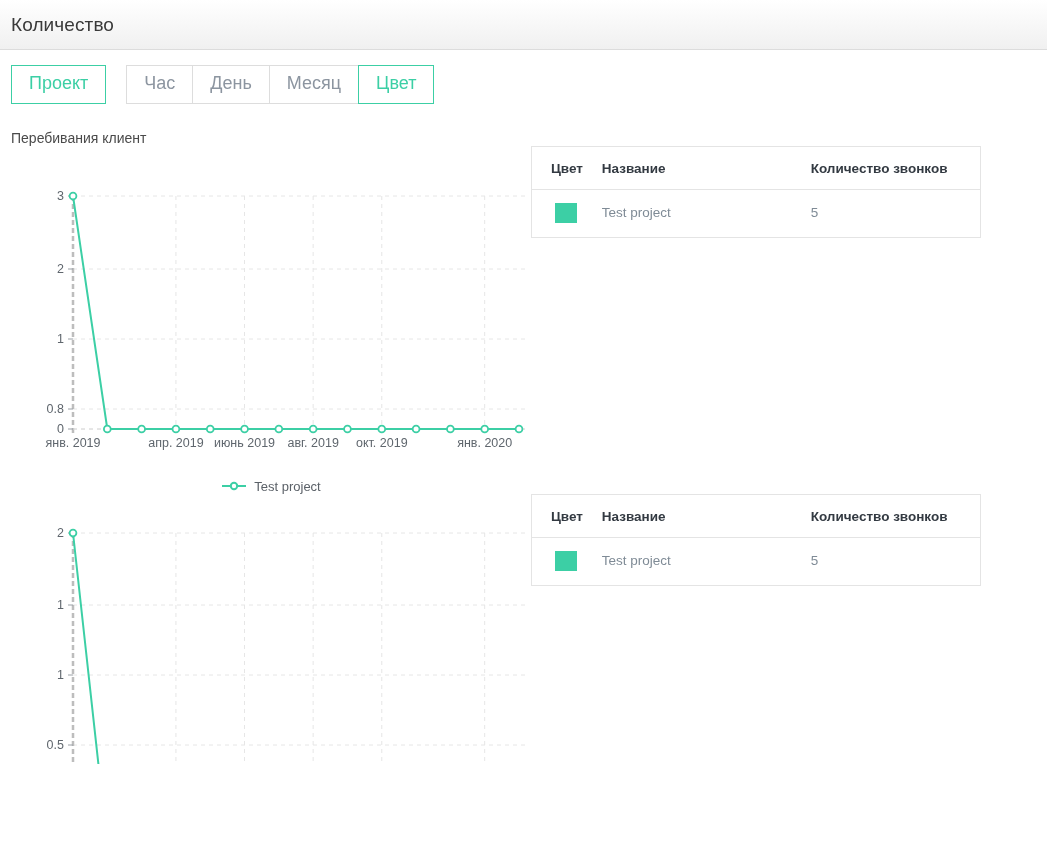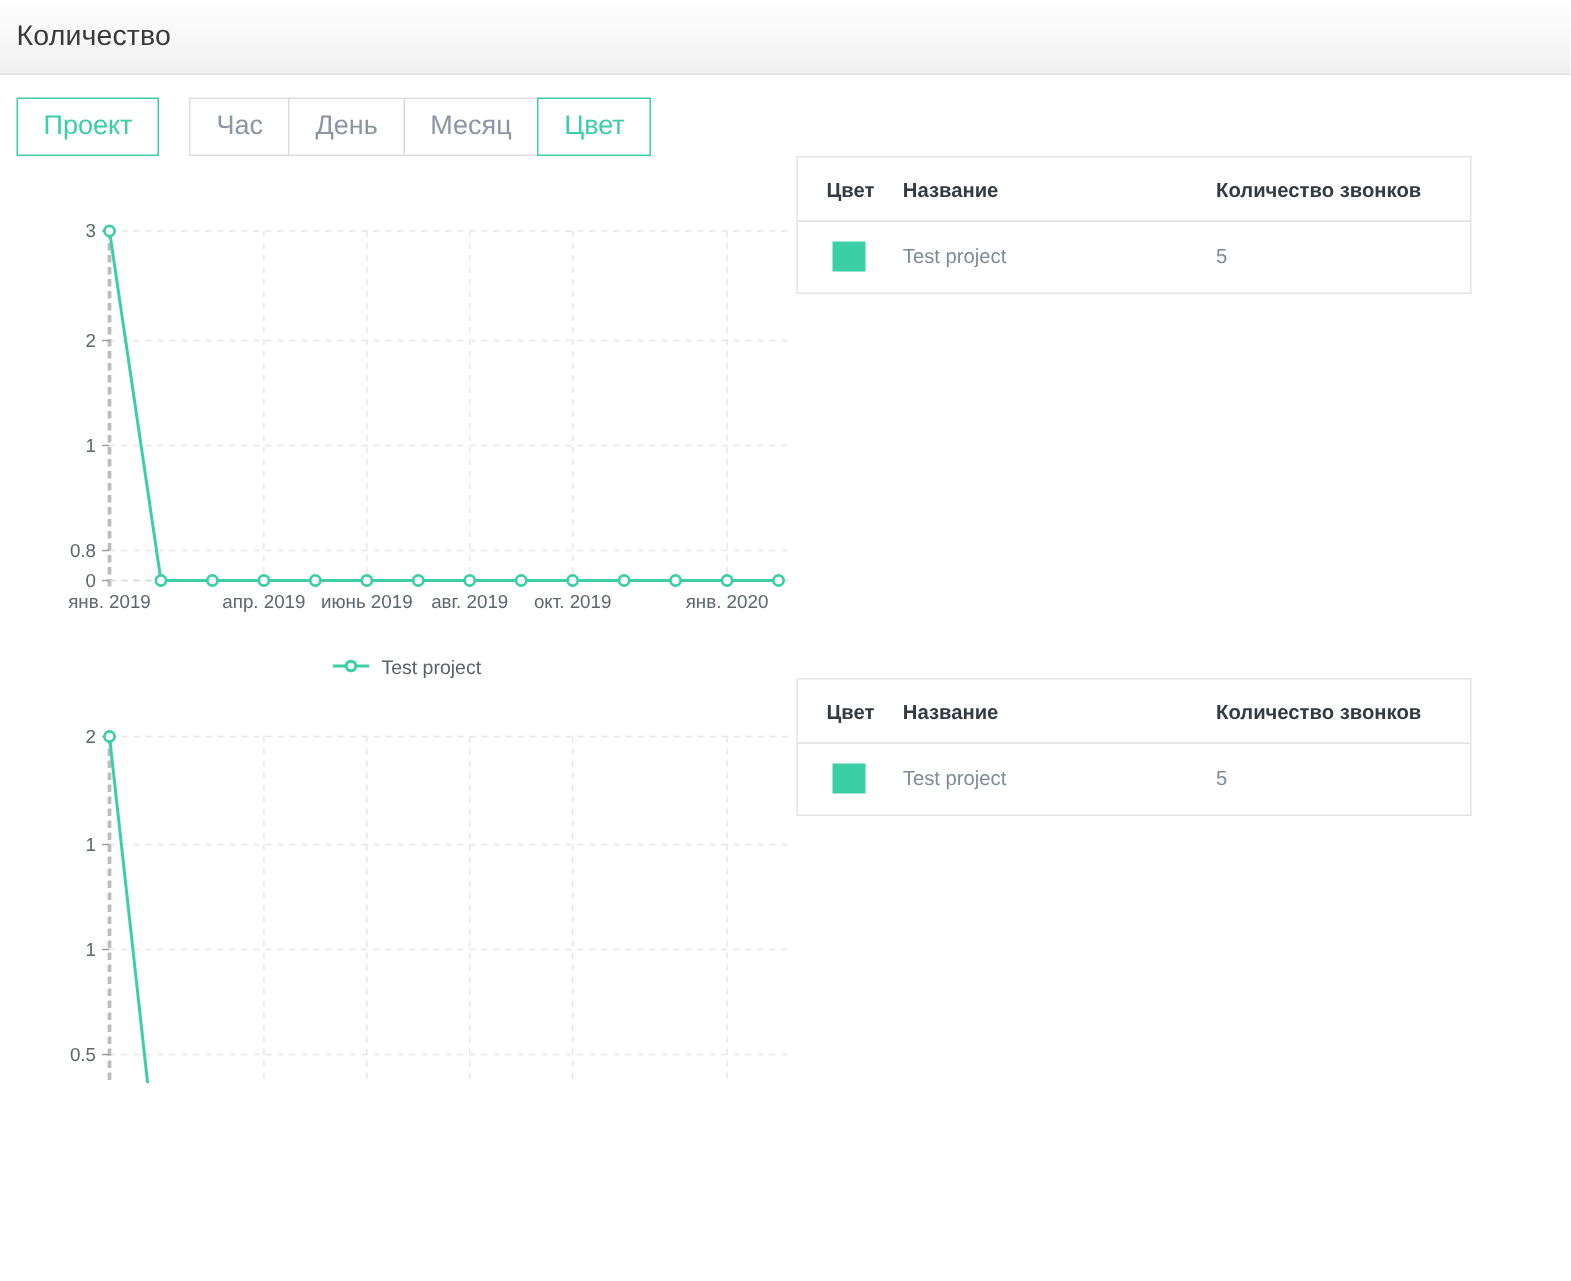--- a/index.html
+++ b/index.html
@@ -134,20 +134,21 @@
   </div>
   <div class="btn-group">
     <button class="btn">Час</button>
     <button class="btn">День</button>
     <button class="btn">Месяц</button>
     <button class="btn active">Цвет</button>
   </div>
 </div>
 
 <div class="report">
+  <div class="report-title">Перебивания клиент</div>
   <div class="report-body">
     <div class="chart-wrap">
       <svg class="chart-svg" id="svg-chart-0" width="520" height="330">
           <line x1="164.9230769230769" x2="164.9230769230769" y1="50" y2="283" stroke="#e6e6e6" stroke-width="1" stroke-dasharray="4,4"></line>
           <line x1="233.53846153846155" x2="233.53846153846155" y1="50" y2="283" stroke="#e6e6e6" stroke-width="1" stroke-dasharray="4,4"></line>
           <line x1="302.15384615384613" x2="302.15384615384613" y1="50" y2="283" stroke="#e6e6e6" stroke-width="1" stroke-dasharray="4,4"></line>
           <line x1="370.7692307692308" x2="370.7692307692308" y1="50" y2="283" stroke="#e6e6e6" stroke-width="1" stroke-dasharray="4,4"></line>
           <line x1="473.6923076923077" x2="473.6923076923077" y1="50" y2="283" stroke="#e6e6e6" stroke-width="1" stroke-dasharray="4,4"></line>
           <line x1="62" x2="516" y1="50" y2="50" stroke="#e6e6e6" stroke-width="1" stroke-dasharray="4,4"></line>
           <line x1="62" x2="516" y1="123" y2="123" stroke="#e6e6e6" stroke-width="1" stroke-dasharray="4,4"></line>

